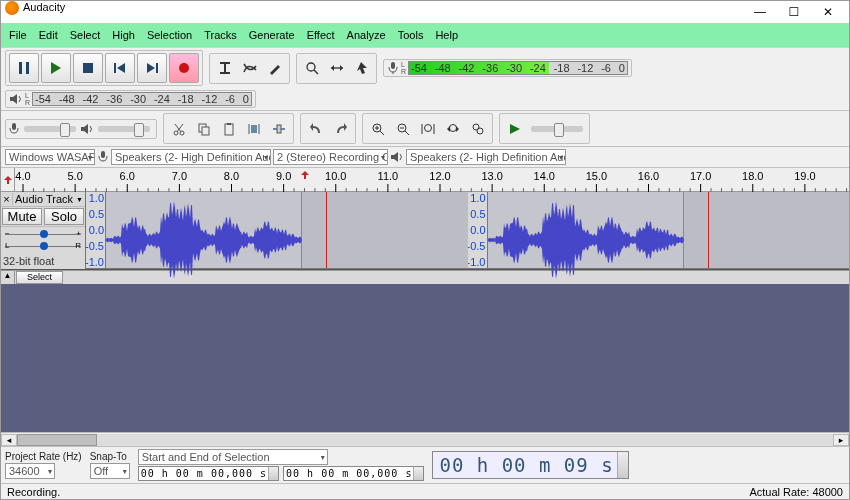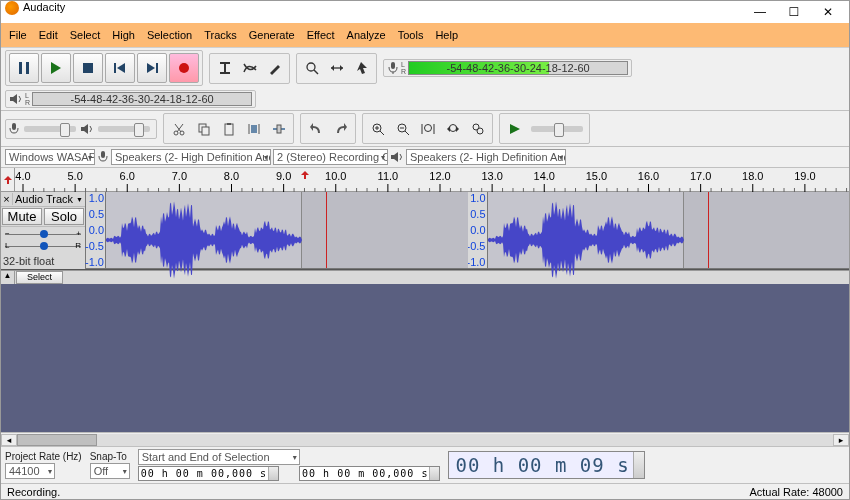--- a/index.html
+++ b/index.html
@@ -1,31 +1,31 @@
 <!DOCTYPE html>
 <html><head>
 <meta charset="utf-8">
 <style>
 *{box-sizing:border-box;margin:0;padding:0;font-family:"Segoe UI",Tahoma,sans-serif;font-size:11px;user-select:none}
 body{background:#f0f0f0;width:850px;height:500px;overflow:hidden;display:flex;flex-direction:column;border:1px solid #999}
 .titlebar{height:22px;display:flex;align-items:flex-start;padding:0 4px;background:#fff}
 .titlebar .logo{width:14px;height:14px;margin-right:4px;background:radial-gradient(circle at 40% 40%,#f90,#d60);border-radius:50%}
 .titlebar .title{flex:1}
 .titlebar .winbtn{width:34px;height:22px;text-align:center;line-height:22px;font-size:12px}
-.menubar{height:18px;display:flex;align-items:center;padding:12px 2px;background:#fdba74;border-bottom:1px solid #d0d0d0}
+.menubar{height:18px;display:flex;align-items:center;padding:12px 2px;background:#86efac;border-bottom:1px solid #d0d0d0}
 .menubar span{padding:2px 6px}
 .toolbars{padding:2px 4px;background:#f0f0f0;border-bottom:1px solid #c0c0c0;display:flex;flex-wrap:wrap;gap:4px 6px;align-items:center}
 .toolgroup{display:flex;align-items:center;border:1px solid #c0c0c0;border-radius:2px;padding:2px;background:#eee}
 .tbtn{width:25px;height:25px;display:flex;align-items:center;justify-content:center;border:1px solid transparent;border-radius:2px}
 .tbtn.big{width:30px;height:30px}
 .transport .tbtn{border:1px solid #aaa;background:linear-gradient(#fdfdfd,#e3e3e3);margin:0 1px}
 .record{background:linear-gradient(#fbd,#f9a)!important}
 .meter{height:14px;background:#d6d6d6;position:relative;border:1px solid #888;display:flex;align-items:center}
 .meter .bar{position:absolute;left:0;top:0;height:100%;background:linear-gradient(90deg,#2c2,#7e4);width:64%}
-.meter .ticks{position:absolute;inset:0;font-size:8px;color:#333;display:flex;justify-content:center;padding:0 2px;align-items:center}
+.meter .ticks{position:absolute;inset:0;font-size:8px;color:#333;display:flex;justify-content:space-between;padding:0 2px;align-items:center}
 .slider{width:52px;height:6px;background:#ccc;border-radius:2px;position:relative;margin:0 4px}
 .slider::after{content:"";position:absolute;top:-3px;width:8px;height:12px;background:#eee;border:1px solid #888;border-radius:2px}
 .slider.v::after{left:70%}
 .slider.c::after{left:45%}
 .devicebar{display:flex;align-items:center;gap:2px;padding:2px 4px;border-bottom:1px solid #c0c0c0;background:#f0f0f0}
 .combo{border:1px solid #999;background:#fff;padding:1px 14px 1px 3px;position:relative;color:#555;height:16px;line-height:13px;overflow:hidden;white-space:nowrap}
 .combo::after{content:"▾";position:absolute;right:2px;top:1px;font-size:8px}
 .ruler{height:24px;background:#eee;border-bottom:1px solid #999;position:relative;display:flex}
 .ruler .pinarea{width:14px;border-right:1px solid #999;display:flex;align-items:center;justify-content:center}
 .ruler svg{display:block}
@@ -523,29 +523,29 @@
   <div class="sbtn">◂</div>
   <div class="sbar">
       <div class="thumb"></div>
     </div>
   <div class="sbtn">▸</div>
 </div>
 
 <div class="bottombar">
   <div class="fieldgroup">
     <label>Project Rate (Hz)</label>
-    <div class="combo" style="width:50px">44100</div>
+    <div class="combo" style="width:50px">34600</div>
   </div>
   <div class="fieldgroup">
     <label>Snap-To</label>
     <div class="combo" style="width:40px">Off</div>
   </div>
   <div class="fieldgroup">
-    <div class="combo" style="width:162px">Start and End of Selection</div>
-    <div style="display:flex;gap:20px">
+    <div class="combo" style="width:190px">Start and End of Selection</div>
+    <div style="display:flex;gap:4px">
       <div class="numfield">00 h 00 m 00,000 s</div>
       <div class="numfield">00 h 00 m 00,000 s</div>
     </div>
   </div>
   <div class="bigtime">00 h 00 m 09 s</div>
 </div>
 
 <div class="status">
   <span>Recording.</span>
   <span class="spacer"></span>

